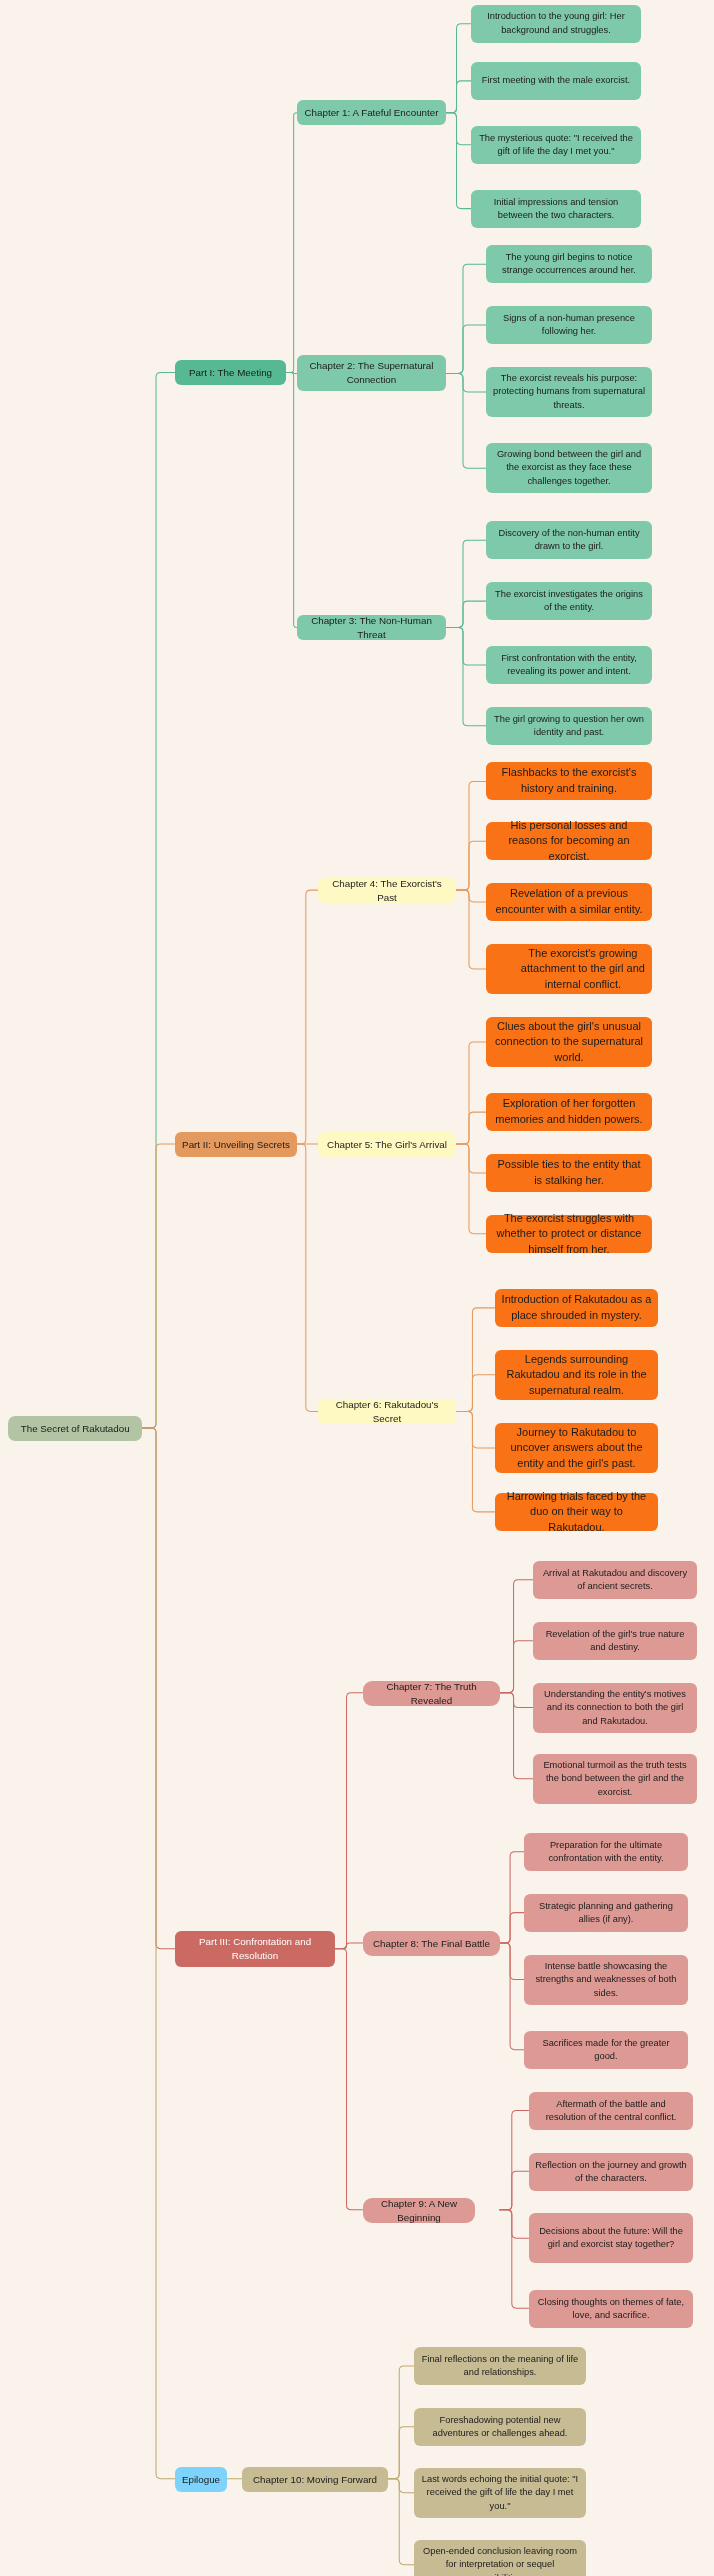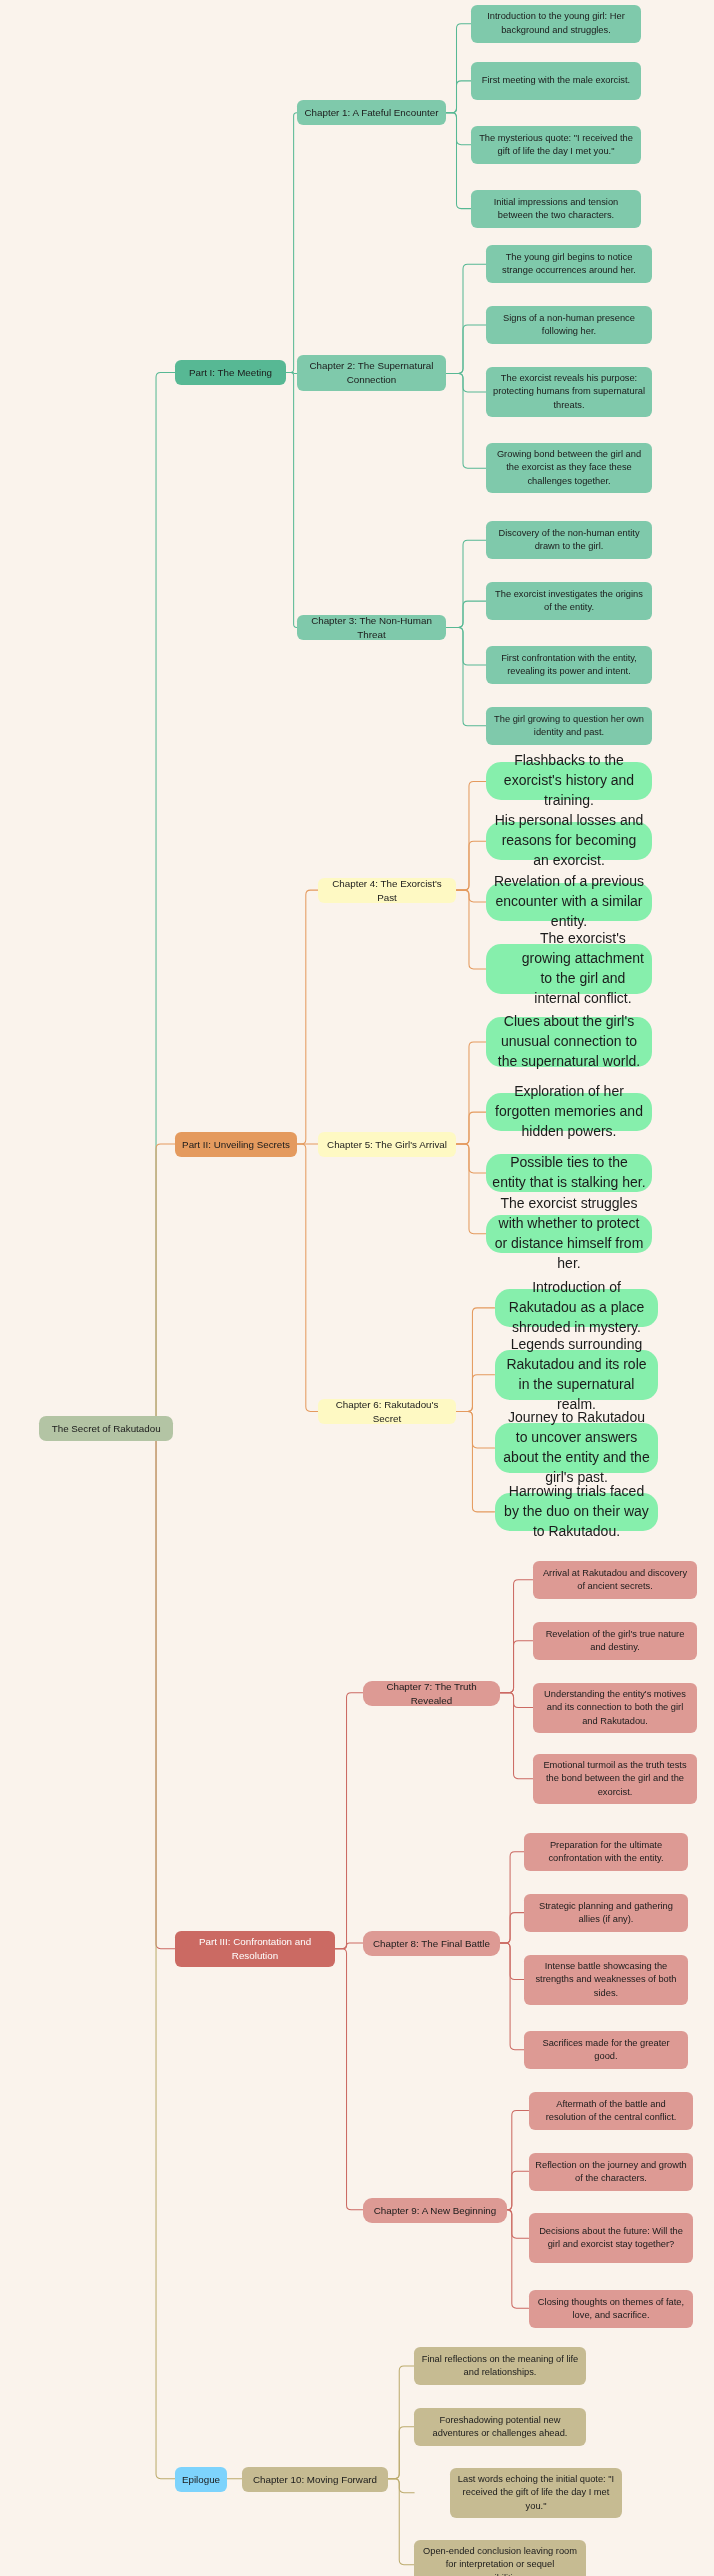--- a/index.html
+++ b/index.html
@@ -36,30 +36,29 @@
     border-radius: 6.2px;
     padding: 3.1px 6.2px;
     line-height: 1.42;
     color: #1b1b1b;
     z-index: 2;
   }
   .node.root {
     background: #b3c4a4;
     border-radius: 7.2px;
     font-size: 9.8px;
-    margin-left: 31px;
   }
   
   .node.part-green   { background: #57b894; font-size: 9.8px; }
   .node.chap-green   { background: #7fc9ab; font-size: 9.8px; }
   .node.leaf-green   { background: #7fc9ab; font-size: 9.3px; }
   
   .node.part-orange  { background: #e49a5e; font-size: 9.8px; }
   .node.chap-orange  { background: #fef9c3; font-size: 9.8px; }
-  .node.leaf-orange  { background: #86efac; font-size: 14px; border-radius: 15px; }
+  .node.leaf-orange  { background: #f97316; font-size: 11px; }
   
   .node.part-red     { background: #cb6a63; color: #ffffff; font-size: 9.8px; }
   .node.chap-red     { background: #dd9a94; font-size: 9.8px; border-radius: 9px; }
   .node.leaf-red     { background: #dd9a94; font-size: 9.3px; }
   
   .node.part-gold    { background: #7dd3fc; font-size: 9.8px; }
   .node.chap-gold    { background: #c6bb92; font-size: 9.8px; }
   .node.leaf-gold    { background: #c6bb92; font-size: 9.3px; }
 </style>
 </head>
@@ -160,26 +159,26 @@
       <div class="node chap-red" style="left: 363px; top: 1681px; width: 137px; height: 25px;">Chapter 7: The Truth Revealed</div>
       <div class="node leaf-red" style="left: 533px; top: 1561px; width: 164px; height: 38px;">Arrival at Rakutadou and discovery of ancient secrets.</div>
       <div class="node leaf-red" style="left: 533px; top: 1622px; width: 164px; height: 38px;">Revelation of the girl's true nature and destiny.</div>
       <div class="node leaf-red" style="left: 533px; top: 1683px; width: 164px; height: 50px;">Understanding the entity's motives and its connection to both the girl and Rakutadou.</div>
       <div class="node leaf-red" style="left: 533px; top: 1754px; width: 164px; height: 50px;">Emotional turmoil as the truth tests the bond between the girl and the exorcist.</div>
       <div class="node chap-red" style="left: 363px; top: 1931px; width: 137px; height: 25px;">Chapter 8: The Final Battle</div>
       <div class="node leaf-red" style="left: 524px; top: 1833px; width: 164px; height: 38px;">Preparation for the ultimate confrontation with the entity.</div>
       <div class="node leaf-red" style="left: 524px; top: 1894px; width: 164px; height: 38px;">Strategic planning and gathering allies (if any).</div>
       <div class="node leaf-red" style="left: 524px; top: 1955px; width: 164px; height: 50px;">Intense battle showcasing the strengths and weaknesses of both sides.</div>
       <div class="node leaf-red" style="left: 524px; top: 2031px; width: 164px; height: 38px;">Sacrifices made for the greater good.</div>
-      <div class="node chap-red" style="left: 363px; top: 2198px; width: 144px; height: 25px;">Chapter 9: A New Beginning</div>
+      <div class="node chap-red" style="left: 363px; top: 2198px; width: 112px; height: 25px;">Chapter 9: A New Beginning</div>
       <div class="node leaf-red" style="left: 529px; top: 2092px; width: 164px; height: 38px;">Aftermath of the battle and resolution of the central conflict.</div>
       <div class="node leaf-red" style="left: 529px; top: 2153px; width: 164px; height: 38px;">Reflection on the journey and growth of the characters.</div>
       <div class="node leaf-red" style="left: 529px; top: 2213px; width: 164px; height: 50px;">Decisions about the future: Will the girl and exorcist stay together?</div>
       <div class="node leaf-red" style="left: 529px; top: 2290px; width: 164px; height: 38px;">Closing thoughts on themes of fate, love, and sacrifice.</div>
       <div class="node part-gold" style="left: 175px; top: 2467px; width: 52px; height: 25px;">Epilogue</div>
       <div class="node chap-gold" style="left: 242px; top: 2467px; width: 146px; height: 25px;">Chapter 10: Moving Forward</div>
       <div class="node leaf-gold" style="left: 414px; top: 2347px; width: 172px; height: 38px;">Final reflections on the meaning of life and relationships.</div>
       <div class="node leaf-gold" style="left: 414px; top: 2408px; width: 172px; height: 38px;">Foreshadowing potential new adventures or challenges ahead.</div>
-      <div class="node leaf-gold" style="left: 414px; top: 2468px; width: 172px; height: 50px; margin-left: 36px;">Last words echoing the initial quote: "I received the gift of life the day I met you."</div>
+      <div class="node leaf-gold" style="left: 414px; top: 2468px; width: 172px; height: 50px;">Last words echoing the initial quote: "I received the gift of life the day I met you."</div>
       <div class="node leaf-gold" style="left: 414px; top: 2540px; width: 172px; height: 50px;">Open-ended conclusion leaving room for interpretation or sequel possibilities.</div>
     </div>
 </div>
 
 
 </body></html>

